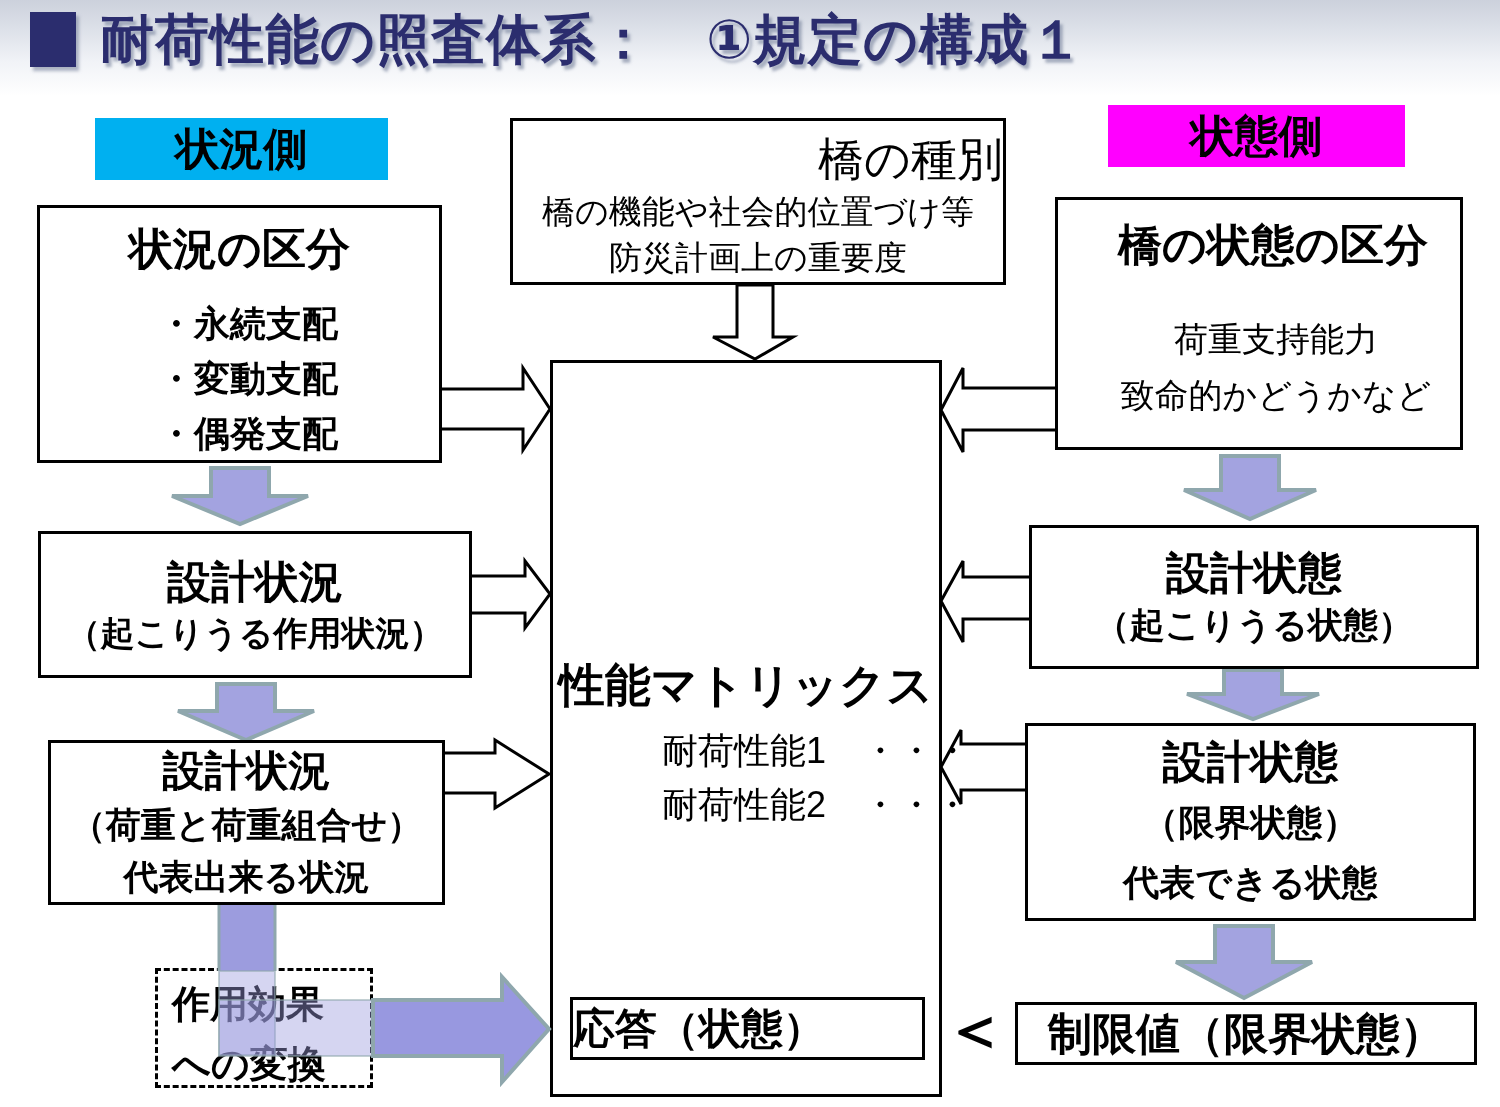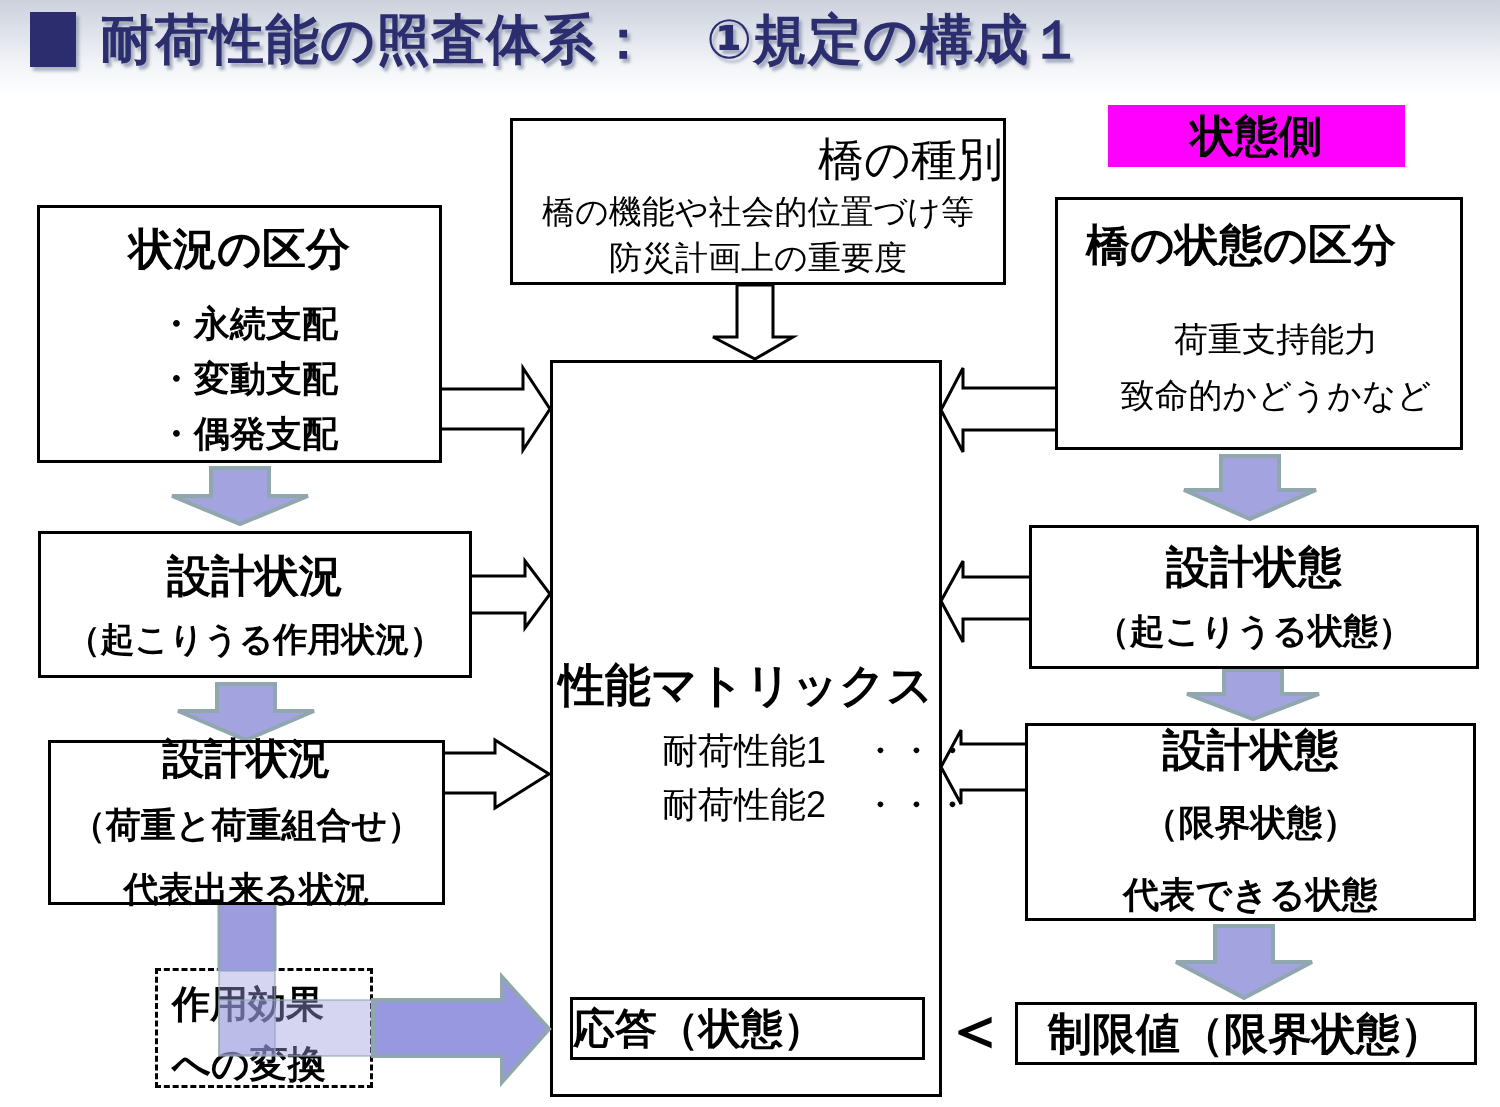--- a/index.html
+++ b/index.html
@@ -25,21 +25,21 @@
     font-size:54px;font-weight:900;color:var(--navy);letter-spacing:1px;
     text-shadow:3px 4px 3px rgba(125,135,160,.65);white-space:nowrap;
   }
   
   .side-label{display:flex;align-items:center;justify-content:center;
     font-size:44px;font-weight:800;color:#000;}
   .side-label.left{left:95px;top:118px;width:293px;height:62px;background:var(--cyan);}
   .side-label.right{left:1100px;top:105px;width:297px;height:62px;background:var(--magenta);margin-left:8px;}
   
   .box{background:#fff;border:3px solid var(--ink);z-index:2;}
-  .center-col{display:flex;flex-direction:column;align-items:center;gap:12px;}
+  .center-col{display:flex;flex-direction:column;align-items:center;}
   
   .box-category{left:37px;top:205px;width:405px;height:258px;}
   .box-category .bt{margin-top:12px;text-align:center;font-size:44px;font-weight:800;}
   .box-category .items{margin-top:17px;padding-left:118px;font-size:36px;font-weight:700;line-height:55px;}
   .box-ds1{left:38px;top:531px;width:434px;height:147px;justify-content:center;}
   .box-ds1 .l1{font-size:44px;font-weight:800;line-height:56px;}
   .box-ds1 .l2{font-size:34px;font-weight:800;line-height:46px;}
   .box-ds2{left:48px;top:740px;width:397px;height:165px;justify-content:center;}
   .box-ds2 .l1{font-size:42px;font-weight:800;line-height:56px;}
   .box-ds2 .l2,.box-ds2 .l3{font-size:35px;font-weight:800;line-height:52px;}
@@ -51,21 +51,21 @@
   .box-bridge .l{text-align:center;font-size:33px;font-weight:400;line-height:46px;}
   .box-matrix{left:550px;top:360px;width:392px;height:737px;}
   .matrix-title{left:0;top:292px;width:100%;text-align:center;font-size:46px;font-weight:800;}
   .matrix-row{left:85px;font-size:36px;font-weight:500;white-space:nowrap;margin-left:24px;}
   .matrix-row.r1{top:364px;}
   .matrix-row.r2{top:418px;}
   .box-response{left:17px;top:634px;width:355px;height:63px;border:3px solid var(--ink);
     font-size:42px;font-weight:800;line-height:58px;}
   
   .box-state-cat{left:1055px;top:197px;width:408px;height:253px;}
-  .box-state-cat .bt{margin-top:16px;font-size:44px;font-weight:800;margin-left:28px;}
+  .box-state-cat .bt{margin-top:16px;text-align:center;font-size:44px;font-weight:800;margin-left:28px;}
   .box-state-cat .ls{margin-top:36px;text-align:center;font-size:34px;font-weight:400;line-height:56px;margin-left:34px;}
   .box-dst1{left:1029px;top:525px;width:450px;height:144px;justify-content:center;}
   .box-dst1 .l1{font-size:44px;font-weight:800;line-height:56px;}
   .box-dst1 .l2{font-size:35px;font-weight:800;line-height:48px;text-align:center;}
   .box-dst2{left:1025px;top:723px;width:451px;height:198px;justify-content:center;}
   .box-dst2 .l1{font-size:44px;font-weight:800;line-height:62px;}
   .box-dst2 .l2,.box-dst2 .l3{font-size:36px;font-weight:800;line-height:60px;}
   .box-limit{left:1015px;top:1002px;width:462px;height:63px;text-align:center;
     font-size:44px;font-weight:800;line-height:57px;white-space:nowrap;}
   .lt-sign{left:938px;top:992px;width:74px;height:74px;text-align:center;
@@ -95,20 +95,21 @@
       <path d="M217,684 L275,684 L275,711 L314,711 L246,740 L178,711 L217,711 Z"></path>
       <path d="M1221,456 L1279,456 L1279,490 L1316,490 L1250,519 L1184,490 L1221,490 Z"></path>
       <path d="M1224,670 L1282,670 L1282,694 L1319,694 L1253,719 L1187,694 L1224,694 Z"></path>
       <path d="M1215,926 L1273,926 L1273,962 L1312,962 L1244,998 L1176,962 L1215,962 Z"></path>
     </g>
   </svg>
 
   <div class="abs title-marker"></div>
   <div class="abs title-text">耐荷性能の照査体系：　①規定の構成１</div>
 
+  <div class="abs side-label left">状況側</div>
   <div class="abs side-label right">状態側</div>
 
   <div class="abs box box-category">
     <div class="bt">状況の区分</div>
     <div class="items">
       <div>・永続支配</div>
       <div>・変動支配</div>
       <div>・偶発支配</div>
     </div>
   </div>

